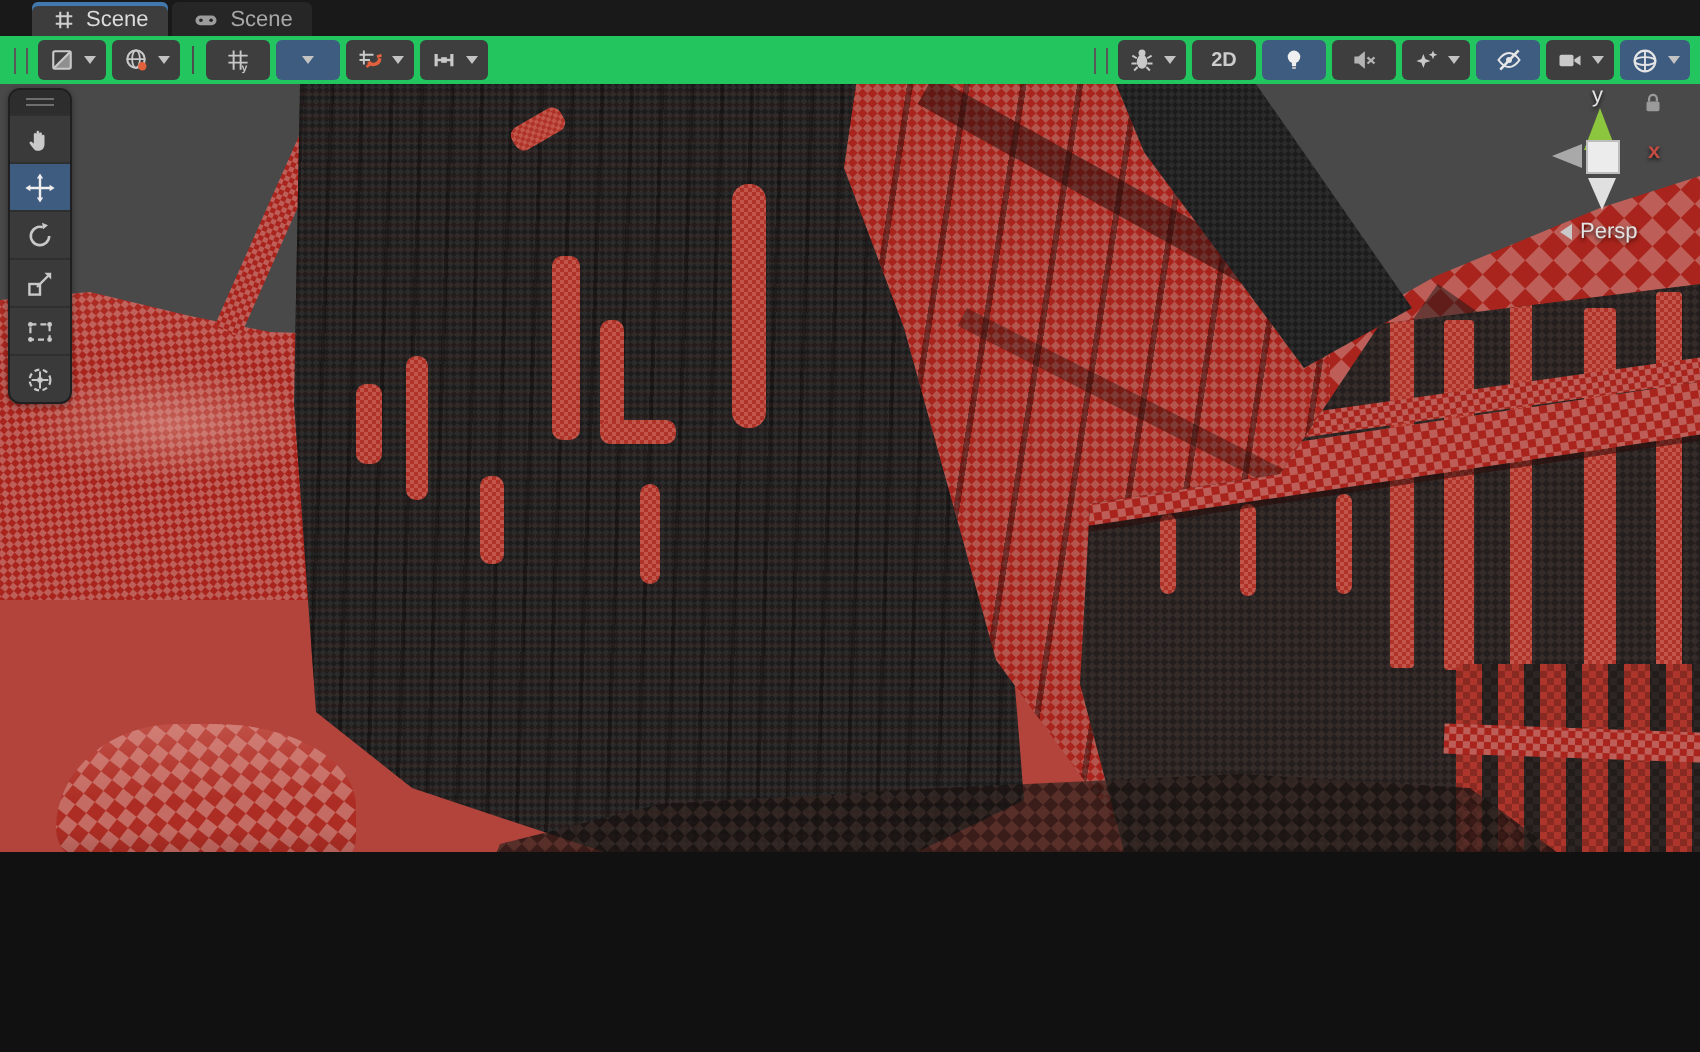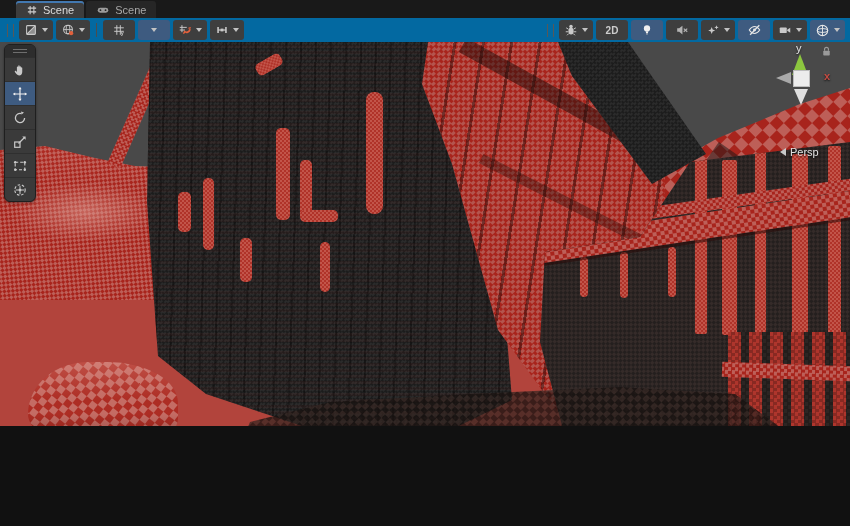--- a/index.html
+++ b/index.html
@@ -7,21 +7,21 @@
        font-family:"Liberation Sans",sans-serif;text-align:center;-webkit-font-smoothing:antialiased;}
 
   
   .tabbar{height:18px;display:flex;align-items:flex-end;background:#191919;padding-left:16px;gap:2px;}
   .tab{height:17px;display:flex;align-items:center;gap:5px;padding:0 10px;font-size:11px;
        color:#a8a8a8;background:#262626;border-radius:3px 3px 0 0;cursor:default;}
   .tab.active{background:#3d3d3d;color:#dcdcdc;box-shadow:inset 0 2px 0 #4278b0;}
   .tabicon{display:flex;align-items:center;}
 
   
-  .toolbar{height:24px;background:#0369a1;border-bottom:7px solid #0369a1;
+  .toolbar{height:24px;background:#22c55e;border-bottom:7px solid #0369a1;
            display:flex;align-items:center;padding:0 5px;gap:3px;}
   .tbtn{height:20px;min-width:22px;padding:0 5px;background:#3e3e3e;border-radius:3px;
         display:flex;align-items:center;justify-content:center;gap:4px;color:#cccccc;
         font-size:10px;font-weight:bold;}
   .tbtn.on{background:#3e5b80;}
   .arr{width:0;height:0;border-left:3.5px solid transparent;border-right:3.5px solid transparent;
        border-top:4px solid #c3c3c3;}
   .vsep{width:1px;height:14px;background:#4d4d4d;margin:0 3px;}
   .ohandle{width:5px;height:13px;border-left:1px solid #585858;border-right:1px solid #585858;margin:0 2px;}
   .spacer{flex:1;}
@@ -52,21 +52,21 @@
   .gizmo{position:absolute;left:756px;top:0;width:94px;height:130px;font-size:11px;color:#ddd;}
   .gz-lbl{position:absolute;text-shadow:0 1px 2px rgba(0,0,0,.8);}
   .cone-up{position:absolute;width:0;height:0;border-left:8px solid transparent;
            border-right:8px solid transparent;border-bottom:21px solid #8cc63f;}
   .cone-left{position:absolute;width:0;height:0;border-top:6px solid transparent;
              border-bottom:6px solid transparent;border-right:15px solid #a9a9a9;}
   .cone-down{position:absolute;width:0;height:0;border-left:7px solid transparent;
              border-right:7px solid transparent;border-top:16px solid #e0e0e0;}
   .gz-cube{position:absolute;width:15px;height:15px;background:#ececec;border:1px solid #bdbdbd;}
   .persp{position:absolute;display:flex;align-items:center;gap:4px;color:#e2e2e2;
-         text-shadow:0 1px 2px rgba(0,0,0,.8);font-size:11px;margin-top:36px;}
+         text-shadow:0 1px 2px rgba(0,0,0,.8);font-size:11px;}
   .chev{width:0;height:0;border-top:4px solid transparent;border-bottom:4px solid transparent;
         border-right:6px solid #c9c9c9;}
   svg.ic{display:block;}
 </style>
 </head>
 <body>
 
 <div class="app">
 
   <div class="tabbar">

